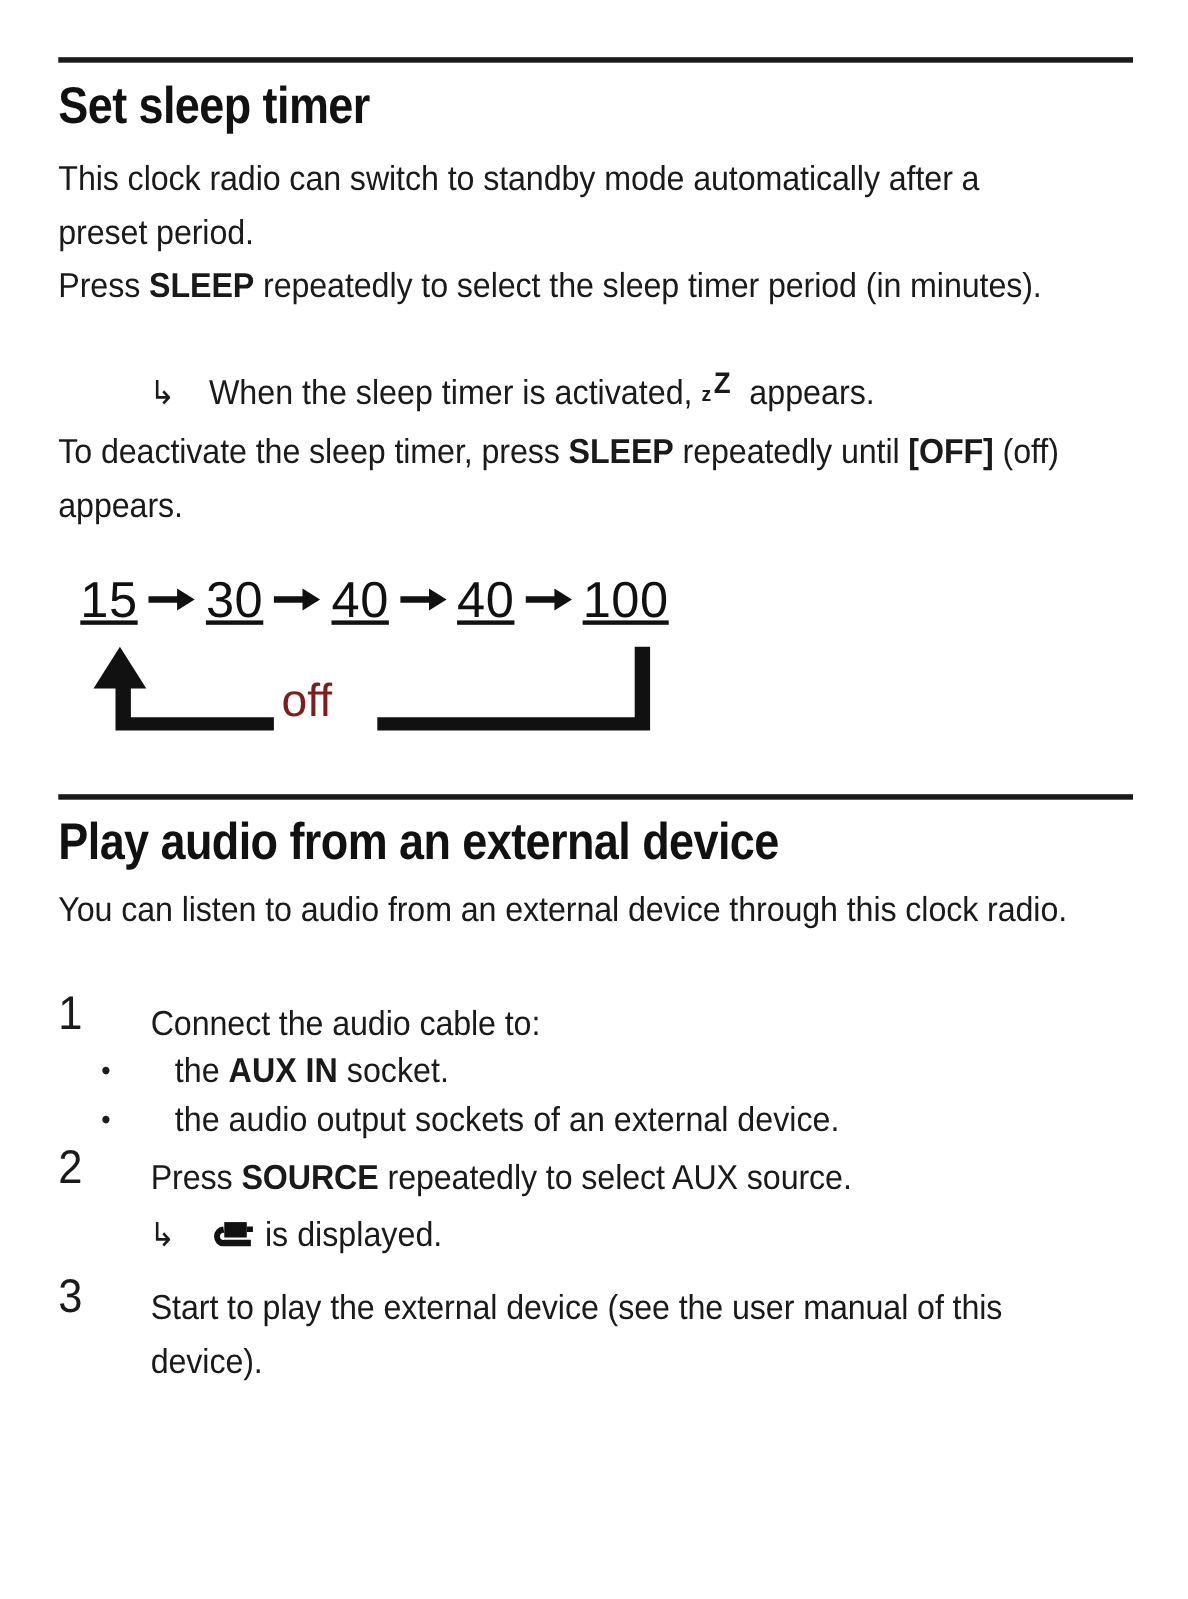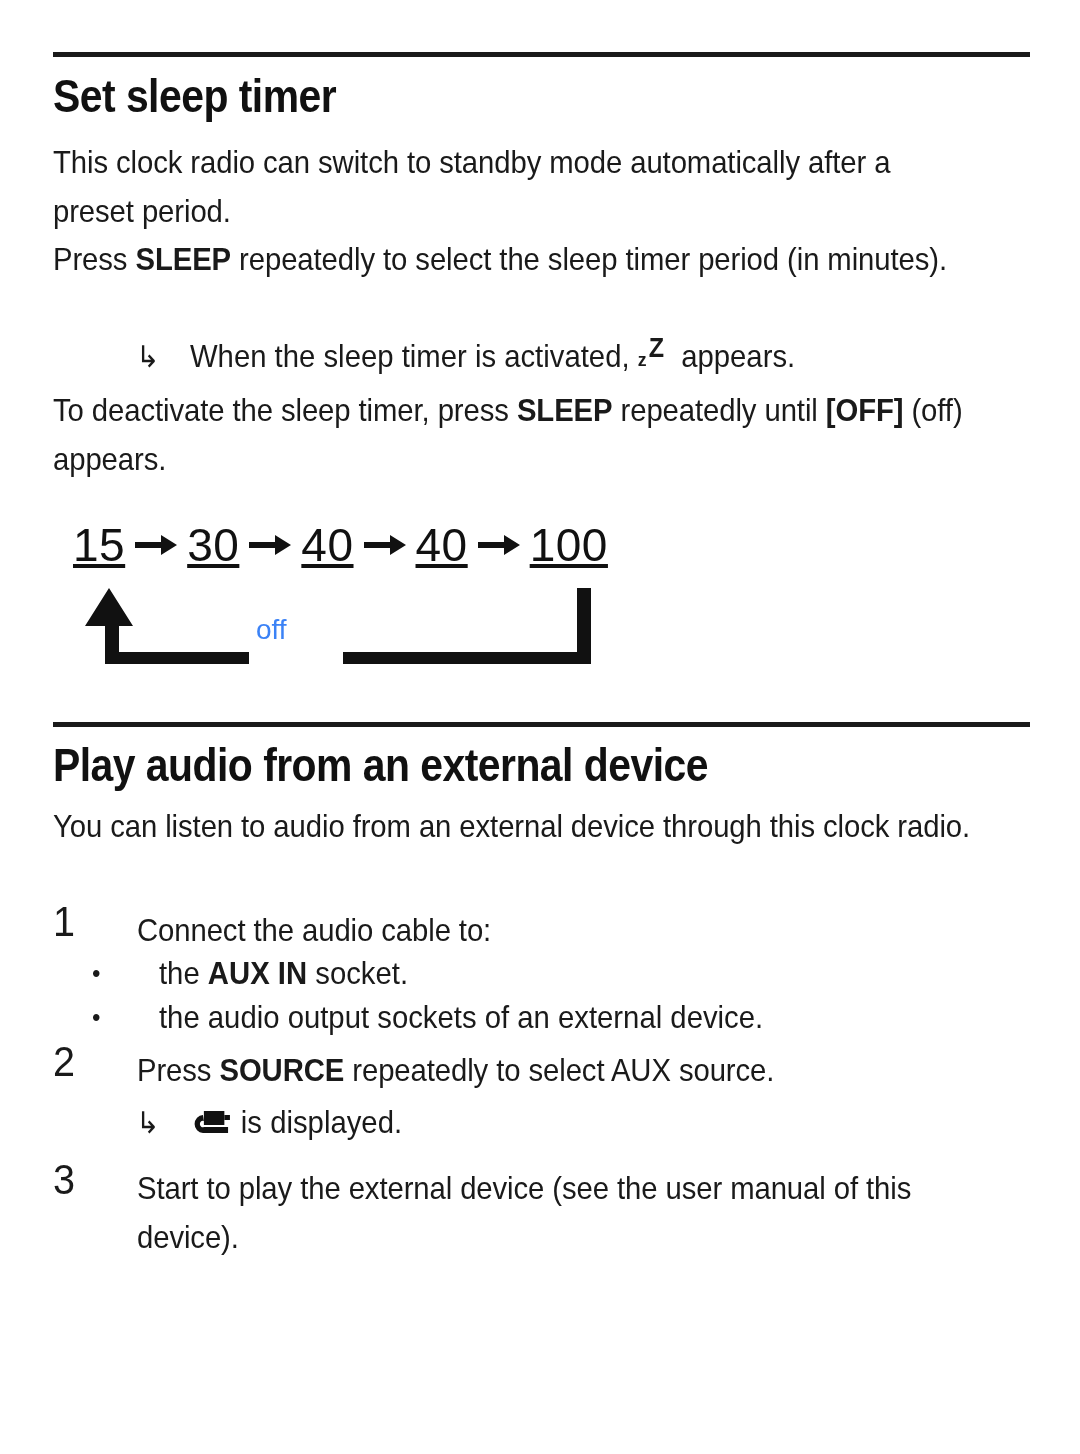--- a/index.html
+++ b/index.html
@@ -161,22 +161,22 @@
     left: 0;
     top: 70px;
     width: 600px;
     height: 95px;
   }
   .off-label {
     position: absolute;
     left: 203px;
     top: 106px;
     font-family: "Liberation Sans", "DejaVu Sans", sans-serif;
-    font-size: 28px;
-    color: #3b82f6;
+    font-size: 42px;
+    color: #7f1d1d;
     line-height: 1;
   }
 
   
   .step {
     position: absolute;
     left: 53px;
     width: 990px;
   }
   .step-num {

